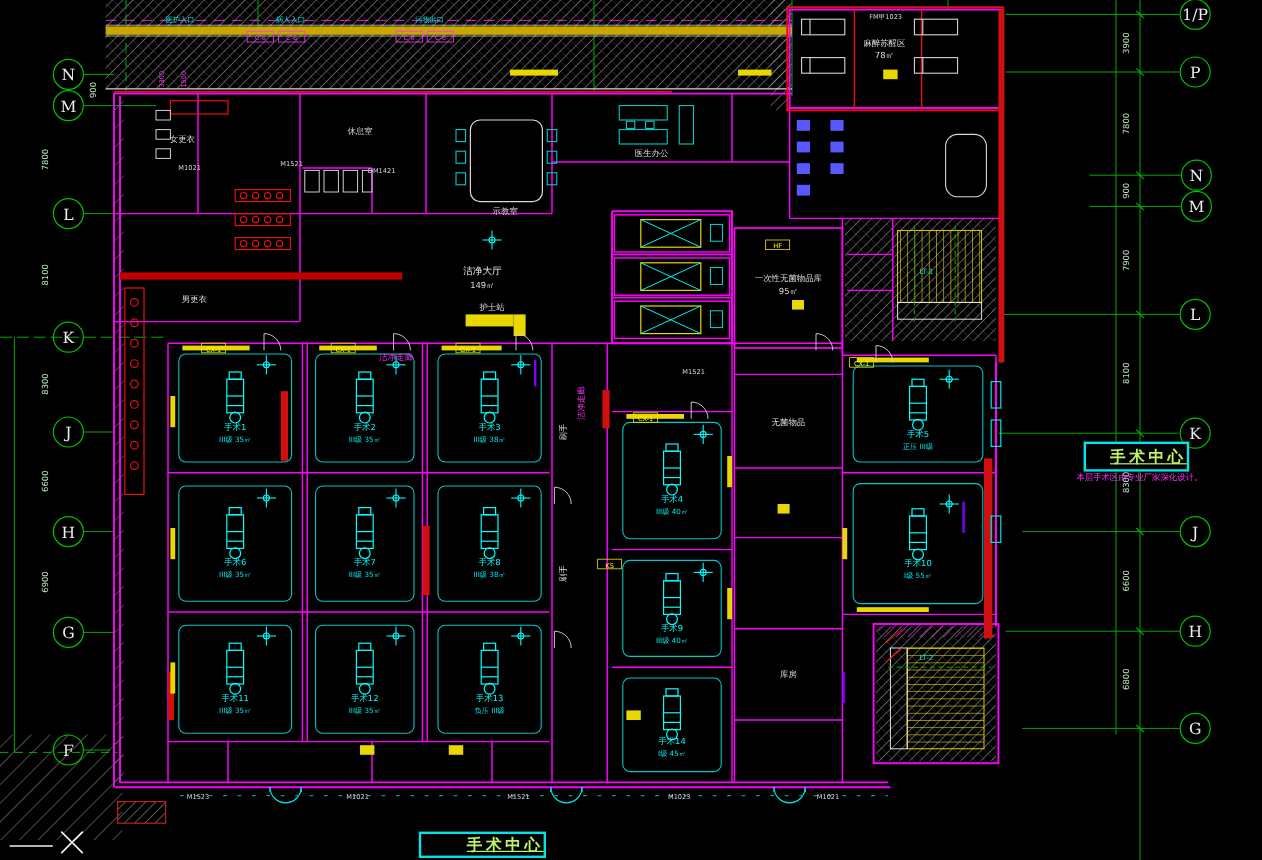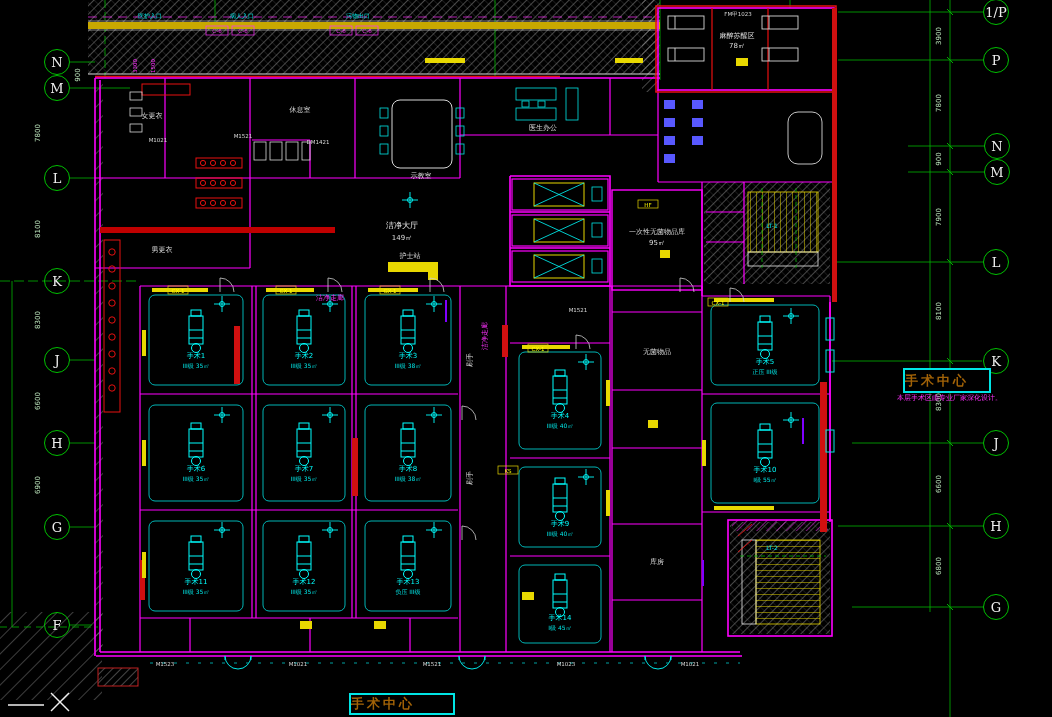--- a/index.html
+++ b/index.html
@@ -10,23 +10,23 @@
   .tW{fill:#dedede;font-size:7px;text-anchor:middle;}
   .tW2{fill:#f0f0f0;font-size:8px;text-anchor:middle;}
   .tC{fill:#00ffff;font-size:7px;text-anchor:middle;}
   .tCs{fill:#00e5e5;font-size:6px;text-anchor:middle;}
   .tM{fill:#ff30ff;font-size:7px;text-anchor:middle;}
   .tMs{fill:#ff30ff;font-size:5.5px;text-anchor:middle;}
   .tY{fill:#ffff00;font-size:5.5px;text-anchor:middle;}
   .tG{fill:#b8e0b8;font-size:7px;text-anchor:middle;}
   .tB{fill:#efefef;font-size:13px;text-anchor:middle;font-family:"DejaVu Serif",serif;}
   .code{fill:#d8d8d8;font-size:5.5px;text-anchor:middle;}
-  .title-box{position:absolute;border:2px solid #00e5e5;color:#a16207;background:#000;
-    font-weight:bold;display:flex;align-items:center;justify-content:flex-start;
-    letter-spacing:3px;}
+  .title-box{position:absolute;border:2px solid #00e5e5;color:#bef264;background:#000;
+    font-weight:bold;display:flex;align-items:center;justify-content:flex-end;
+    letter-spacing:3px;text-decoration:underline;}
   .note{position:absolute;color:#ff30ff;font-size:7px;white-space:nowrap;}
 </style>
 </head>
 <body>
 
 <div class="stage">
 <svg width="1052" height="717" viewBox="0 0 1052 717">
   <defs>
     <pattern id="hxA" width="6" height="6" patternUnits="userSpaceOnUse" patternTransform="rotate(45)">
       <line x1="0" y1="0" x2="0" y2="6" stroke="#8f8f8f" stroke-width="1"></line>

